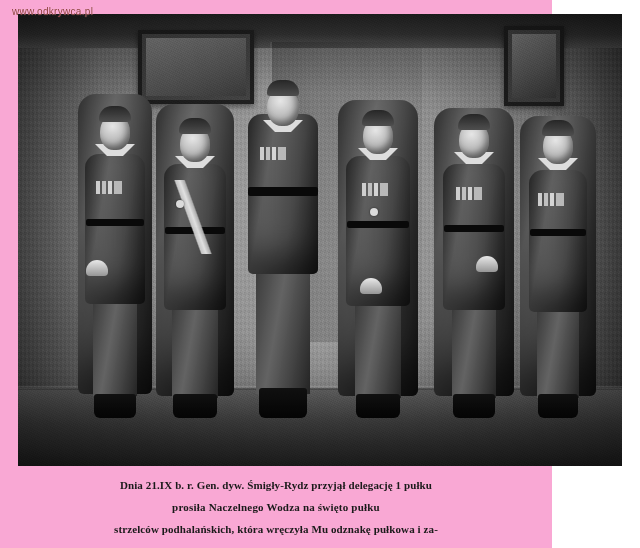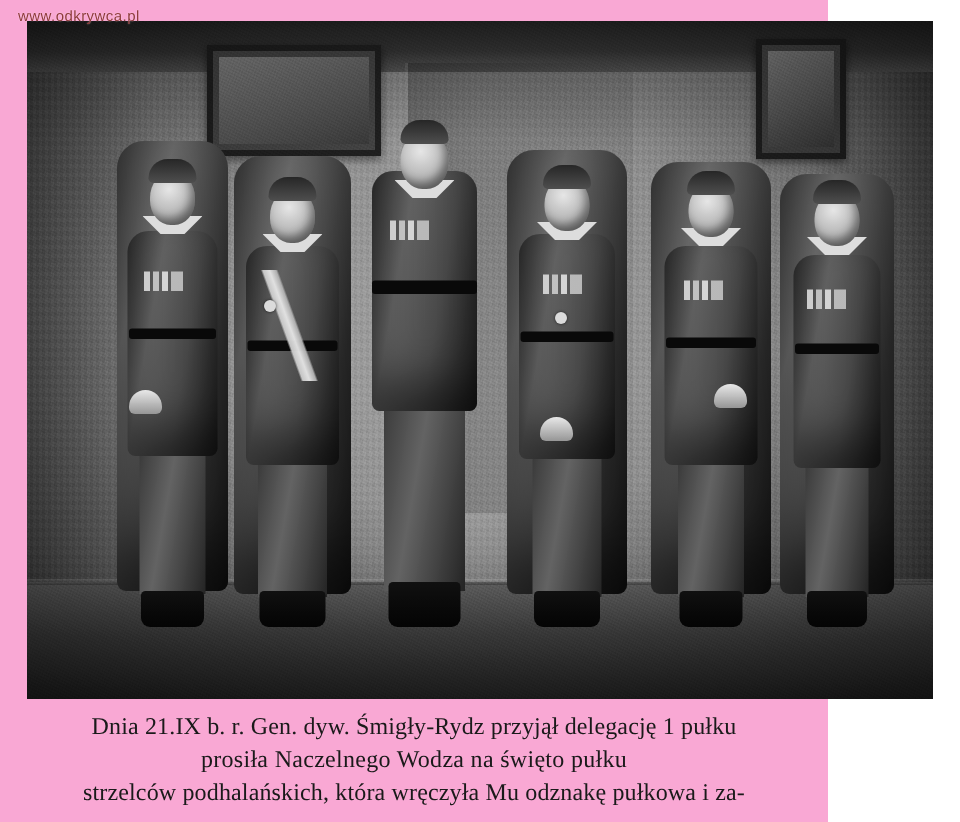--- a/index.html
+++ b/index.html
@@ -234,22 +234,22 @@
 
   
   .caption {
     position: absolute;
     left: 0; right: 0;
     top: 474px;
     padding: 0 22px;
     text-align: center;
     color: #1a1a1a;
     font-family: "Liberation Serif", serif;
-    font-weight: normal;
-    font-size: 16px;
+    font-weight: bold;
+    font-size: 11px;
     line-height: 22px;
     letter-spacing: 0.1px;
   }
   .caption-line { white-space: nowrap; }
   .caption-line.last { letter-spacing: 0.2px; }
 </style>
 </head>
 <body>
 
 <div class="page">

